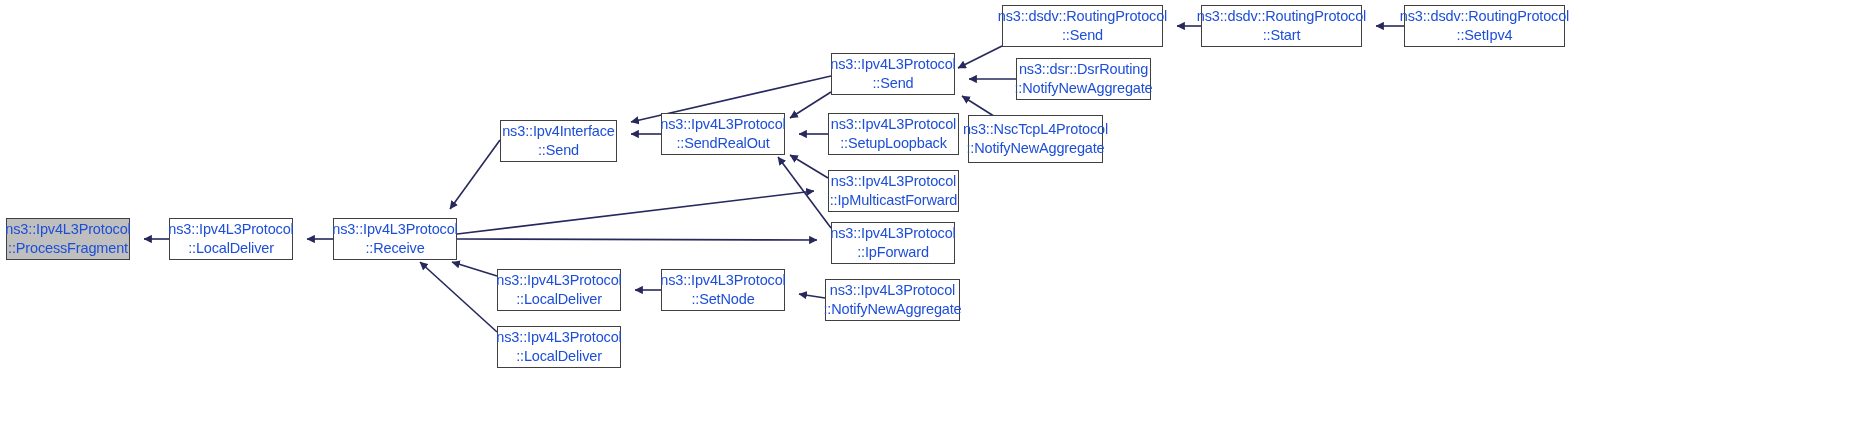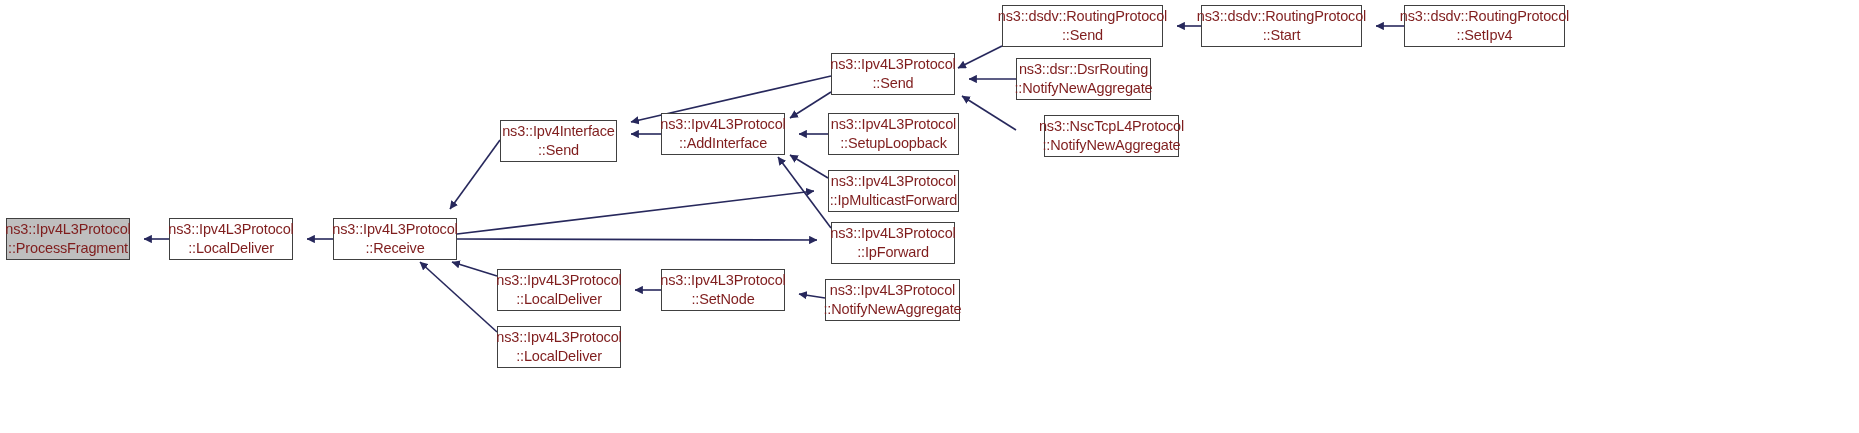--- a/index.html
+++ b/index.html
@@ -22,21 +22,21 @@
     left: 0;
     top: 0;
     width: 1859px;
     height: 433px;
   }
   .node {
     position: absolute;
     box-sizing: border-box;
     border: 1px solid #404040;
     background: #ffffff;
-    color: #7f1d1d;
+    color: #1d4ed8;
     display: flex;
     flex-direction: column;
     align-items: center;
     justify-content: center;
     font-size: 14.5px;
     line-height: 1.34;
     letter-spacing: -0.15px;
     text-align: center;
     white-space: nowrap;
     z-index: 2;
@@ -95,21 +95,21 @@
       <div class="node" style="left: 333px; top: 218px; width: 124px; height: 42px;">
         <span class="line1">ns3::Ipv4L3Protocol</span>
         <span class="line2">::Receive</span>
       </div>
       <div class="node" style="left: 500px; top: 120px; width: 117px; height: 42px;">
         <span class="line1">ns3::Ipv4Interface</span>
         <span class="line2">::Send</span>
       </div>
       <div class="node" style="left: 661px; top: 113px; width: 124px; height: 42px;">
         <span class="line1">ns3::Ipv4L3Protocol</span>
-        <span class="line2">::AddInterface</span>
+        <span class="line2">::SendRealOut</span>
       </div>
       <div class="node" style="left: 831px; top: 53px; width: 124px; height: 42px;">
         <span class="line1">ns3::Ipv4L3Protocol</span>
         <span class="line2">::Send</span>
       </div>
       <div class="node" style="left: 828px; top: 113px; width: 131px; height: 42px;">
         <span class="line1">ns3::Ipv4L3Protocol</span>
         <span class="line2">::SetupLoopback</span>
       </div>
       <div class="node" style="left: 828px; top: 170px; width: 131px; height: 42px;">
@@ -137,21 +137,21 @@
         <span class="line2">::LocalDeliver</span>
       </div>
       <div class="node" style="left: 1002px; top: 5px; width: 161px; height: 42px;">
         <span class="line1">ns3::dsdv::RoutingProtocol</span>
         <span class="line2">::Send</span>
       </div>
       <div class="node" style="left: 1016px; top: 58px; width: 135px; height: 42px;">
         <span class="line1">ns3::dsr::DsrRouting</span>
         <span class="line2">::NotifyNewAggregate</span>
       </div>
-      <div class="node" style="left: 1044px; top: 115px; width: 135px; height: 42px;">
+      <div class="node" style="left: 968px; top: 115px; width: 135px; height: 48px;">
         <span class="line1">ns3::NscTcpL4Protocol</span>
         <span class="line2">::NotifyNewAggregate</span>
       </div>
       <div class="node" style="left: 1201px; top: 5px; width: 161px; height: 42px;">
         <span class="line1">ns3::dsdv::RoutingProtocol</span>
         <span class="line2">::Start</span>
       </div>
       <div class="node" style="left: 1404px; top: 5px; width: 161px; height: 42px;">
         <span class="line1">ns3::dsdv::RoutingProtocol</span>
         <span class="line2">::SetIpv4</span>

